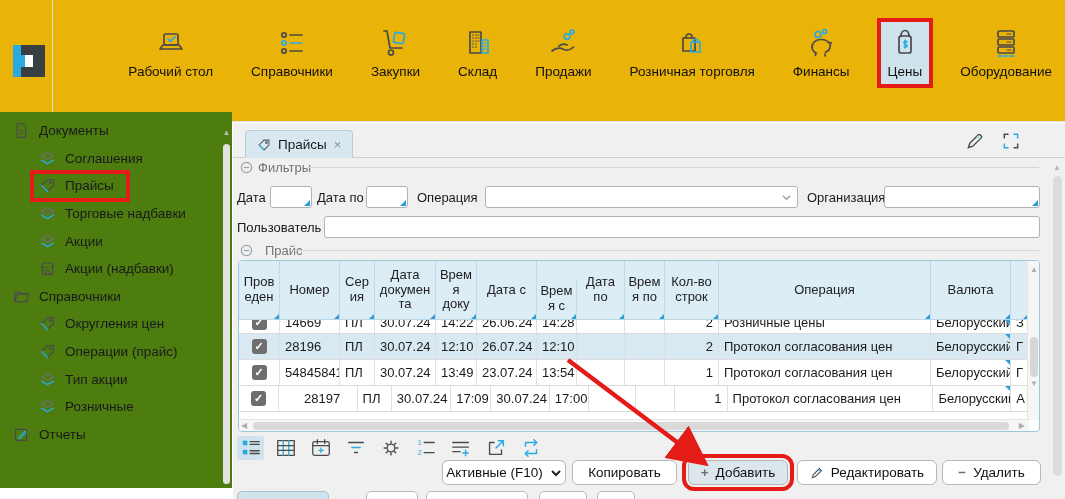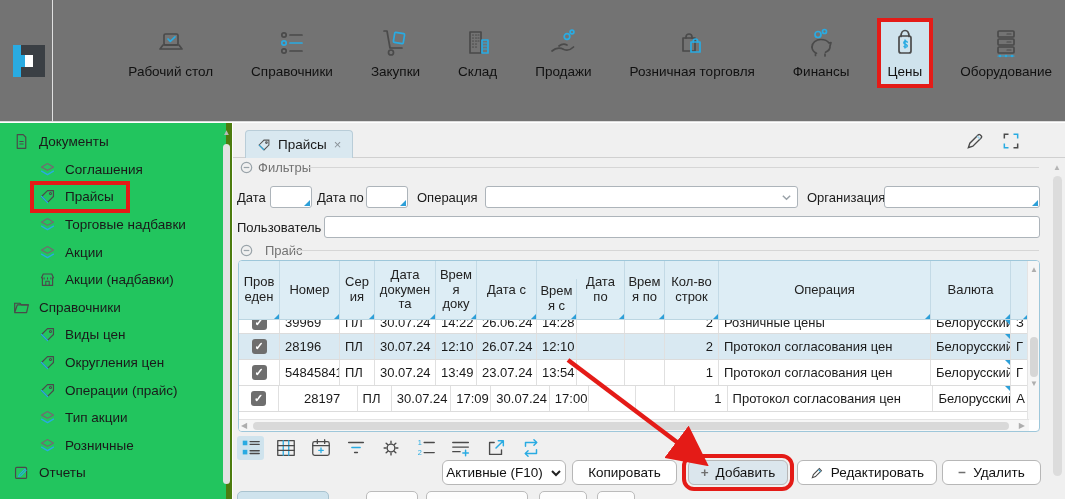--- a/index.html
+++ b/index.html
@@ -1,31 +1,31 @@
 <!DOCTYPE html>
 <html><head>
 <meta charset="utf-8">
 <style>
   * { margin:0; padding:0; box-sizing:border-box; }
   html,body { width:1065px; height:499px; overflow:hidden; background:#fff;
     font-family:"Liberation Sans", sans-serif; color:#1a1a1a; font-size:13px; }
 
   
-  #topbar { position:absolute; left:0; top:0; width:1065px; height:122px; background:#737373; border-bottom:1px solid #dcdcdc; }
+  #topbar { position:absolute; left:0; top:0; width:1065px; height:122px; background:#eab308; border-bottom:1px solid #dcdcdc; }
   #logo { position:absolute; left:13px; top:45px; width:36px; height:32px; }
   #topbar .vdiv { position:absolute; left:52px; top:0; width:1px; height:122px; background:#e0e0e0; }
   #nav { position:absolute; left:60px; top:22px; right:6px; display:flex; justify-content:flex-end; align-items:flex-start; gap:24px; }
   .nav-item { display:flex; flex-direction:column; align-items:center; gap:4px; padding:4px 7px 5px; cursor:pointer; }
   .nav-item .nicon { width:34px; height:34px; display:flex; align-items:center; justify-content:center; }
   .nav-item .nlabel { white-space:nowrap; font-size:13.5px; color:#111; }
   .nav-item.active { background:#cfe3ed; }
   .red-outline { outline:4px solid #e41b17; }
 
   
-  #sidebar { position:absolute; left:0; top:123px; width:232px; height:376px; background:#22c55e; border-right:6px solid #4d7c0f; padding-top:5px; }
+  #sidebar { position:absolute; left:0; top:112px; width:232px; height:376px; background:#4d7c0f; border-right:4px solid #4d7c0f; padding-top:5px; }
   .sb-item { height:27.6px; display:flex; align-items:center; gap:9px; cursor:pointer; }
   .sb-item.lvl0 { padding-left:12px; }
   .sb-item.lvl1 { padding-left:38px; }
   .sb-item .sicon { width:18px; height:18px; flex:0 0 18px; display:flex; align-items:center; justify-content:center; }
   .sb-item .slabel { font-size:13.5px; }
   .sb-item .wrap-anno { display:inline-flex; align-items:center; gap:9px; padding:3px 12px 3px 4px; margin-left:-4px; }
   #sb-scroll { position:absolute; left:222px; top:128px; width:9px; height:366px; }
   #sb-scroll .arr { position:absolute; top:0; left:0; width:9px; height:10px; color:#b9b9b9; font-size:8px; line-height:10px; text-align:center; }
   #sb-scroll .thumb { position:absolute; left:1px; top:16px; width:7px; height:340px; background:#e2e2e2; border-radius:4px; }
 
@@ -279,30 +279,20 @@
                  <span class="slabel">Справочники</span>
     </div>
     <div class="sb-item lvl1">
       <span class="sicon">
         <svg class="icon" width="17" height="17" viewBox="0 0 20 20" fill="none" stroke-width="1.7" stroke-linecap="round" stroke-linejoin="round">
           <path d="M3 10l7-7h7v7l-7 7z" stroke="#4a4a4a" stroke-width="1.4"></path>
           <circle cx="13.5" cy="6.5" r="1.2" stroke="#4a4a4a" stroke-width="1.2"></circle>
           <path d="M3 10l7 7" stroke="#29abe2" stroke-width="1.6"></path>
         </svg>
       </span>
-                 <span class="slabel">Виды цен</span>
-    </div>
-    <div class="sb-item lvl1">
-      <span class="sicon">
-        <svg class="icon" width="17" height="17" viewBox="0 0 20 20" fill="none" stroke-width="1.7" stroke-linecap="round" stroke-linejoin="round">
-          <path d="M3 10l7-7h7v7l-7 7z" stroke="#4a4a4a" stroke-width="1.4"></path>
-          <circle cx="13.5" cy="6.5" r="1.2" stroke="#4a4a4a" stroke-width="1.2"></circle>
-          <path d="M3 10l7 7" stroke="#29abe2" stroke-width="1.6"></path>
-        </svg>
-      </span>
                  <span class="slabel">Округления цен</span>
     </div>
     <div class="sb-item lvl1">
       <span class="sicon">
         <svg class="icon" width="17" height="17" viewBox="0 0 20 20" fill="none" stroke-width="1.7" stroke-linecap="round" stroke-linejoin="round">
           <path d="M3 10l7-7h7v7l-7 7z" stroke="#4a4a4a" stroke-width="1.4"></path>
           <circle cx="13.5" cy="6.5" r="1.2" stroke="#4a4a4a" stroke-width="1.2"></circle>
           <path d="M3 10l7 7" stroke="#29abe2" stroke-width="1.6"></path>
         </svg>
       </span>
@@ -426,21 +416,21 @@
         <div class="hcell" style="width: 54px;">Кол-во строк</div>
         <div class="hcell" style="width: 212px;">Операция</div>
         <div class="hcell" style="width: 80px;">Валюта</div>
         <div class="hcell" style="width: 18px;"></div>
       </div>
     <div id="gbody">
         <div class="grow clipped">
           <div class="gcell c-check" style="width: 41px;">
             <span class="cb">✓</span>
           </div>
-          <div class="gcell" style="width: 60px;">39969</div>
+          <div class="gcell" style="width: 60px;">14669</div>
           <div class="gcell" style="width: 35px;">ПЛ</div>
           <div class="gcell" style="width: 61px;">30.07.24</div>
           <div class="gcell" style="width: 41px;">14:22</div>
           <div class="gcell" style="width: 60px;">26.06.24</div>
           <div class="gcell" style="width: 40px;">14:28</div>
           <div class="gcell" style="width: 48px;"></div>
           <div class="gcell" style="width: 40px;"></div>
           <div class="gcell c-num" style="width: 54px;">2</div>
           <div class="gcell" style="width: 212px;">Розничные цены</div>
           <div class="gcell trunc" style="width: 80px;">Белорусский</div>

